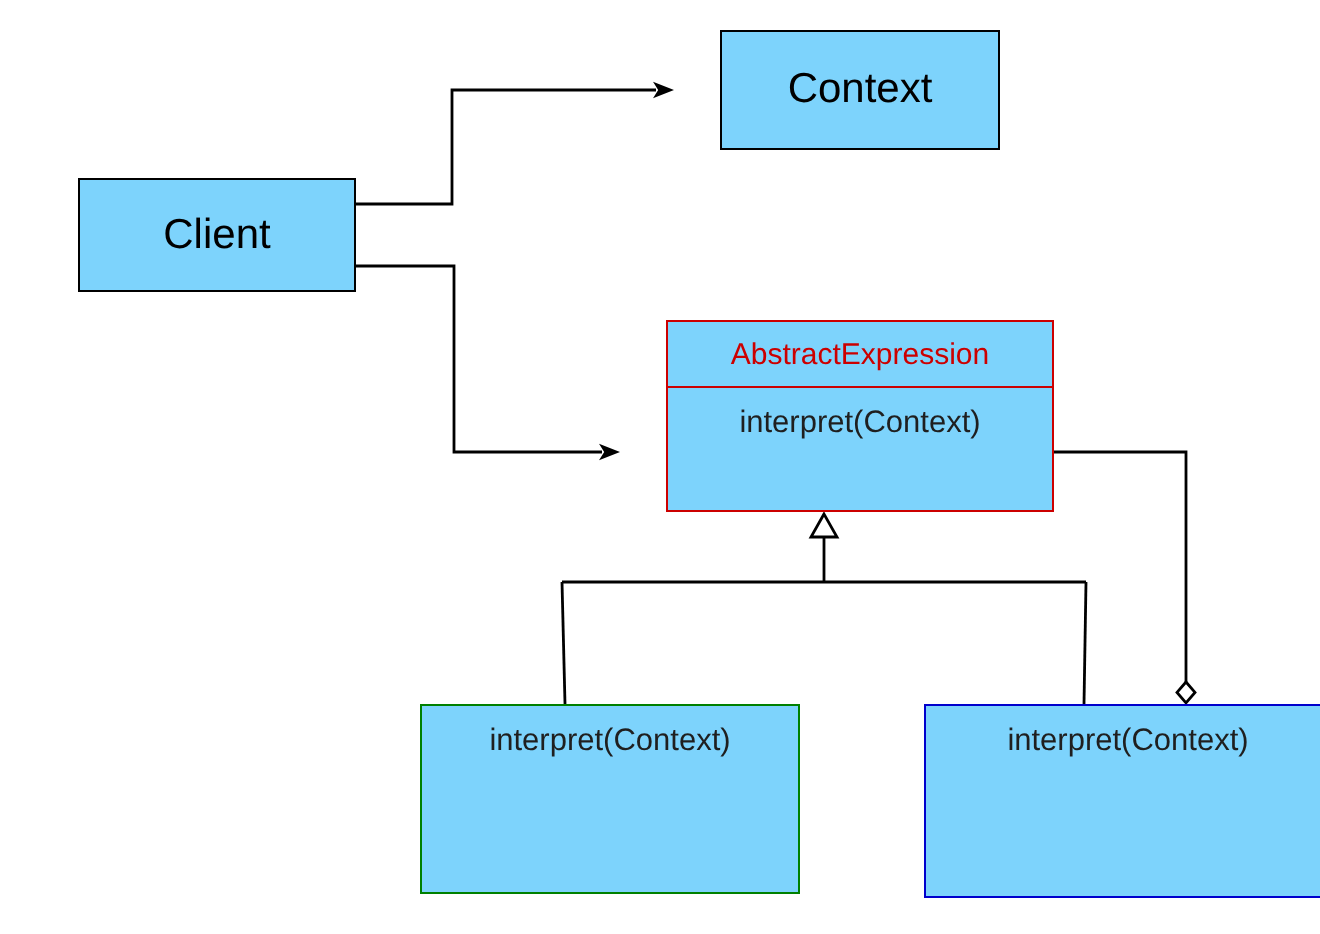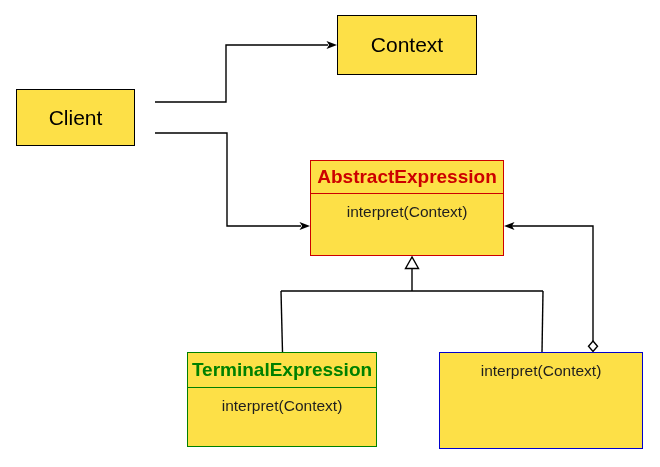--- a/index.html
+++ b/index.html
@@ -18,59 +18,60 @@
   .edges-layer {
     position: absolute;
     left: 0;
     top: 0;
     width: 660px;
     height: 467px;
   }
   .node {
     position: absolute;
     box-sizing: border-box;
-    background: #fde047;
+    background: #7dd3fc;
+    margin-left: 23px;
   }
   .simple-box {
     border: 1.4px solid #000000;
     display: flex;
     align-items: center;
     justify-content: center;
     font-size: 21px;
     color: #000000;
   }
   .uml-class {
     border: 1.4px solid #000000;
   }
   .uml-title {
     box-sizing: border-box;
     display: flex;
     align-items: center;
     justify-content: center;
-    font-weight: bold;
-    font-size: 19px;
+    font-weight: normal;
+    font-size: 15px;
     border-bottom: 1.4px solid #000000;
   }
   .uml-body {
     box-sizing: border-box;
     padding: 9px 10px;
     font-size: 15.5px;
     color: #1f1f1f;
     text-align: center;
   }
   
   .accent-red   { border-color: #cc0000; }
   .accent-red .uml-title   { color: #cc0000; border-bottom-color: #cc0000; }
   .accent-green { border-color: #008000; }
   .accent-green .uml-title { color: #008000; border-bottom-color: #008000; }
   .accent-blue  { border-color: #0000cc; }
   .accent-blue .uml-title  { color: #0000cc; border-bottom-color: #0000cc; }
 
   
-  #node-client      { left: 16px;  top: 89px;  width: 119px; height: 57px; }
+  #node-client      { left: 16px;  top: 89px;  width: 139px; height: 57px; }
   #node-context     { left: 337px; top: 15px;  width: 140px; height: 60px; }
   #node-abstract    { left: 310px; top: 160px; width: 194px; height: 96px; }
   #node-abstract .uml-title    { height: 33px; }
   #node-terminal    { left: 187px; top: 352px; width: 190px; height: 95px; }
   #node-terminal .uml-title    { height: 35px; }
   #node-nonterminal { left: 439px; top: 352px; width: 204px; height: 97px; }
   #node-nonterminal .uml-title { height: 33px; }
 </style>
 </head>
 <body>
@@ -113,21 +114,20 @@
   </div>
 
   <div id="node-abstract" class="node uml-class accent-red">
     <div class="uml-title">AbstractExpression</div>
     <div class="uml-body">
       <div>interpret(Context)</div>
     </div>
   </div>
 
   <div id="node-terminal" class="node uml-class accent-green">
-    <div class="uml-title">TerminalExpression</div>
     <div class="uml-body">
       <div>interpret(Context)</div>
     </div>
   </div>
 
   <div id="node-nonterminal" class="node uml-class accent-blue">
     <div class="uml-body">
       <div>interpret(Context)</div>
     </div>
   </div>

